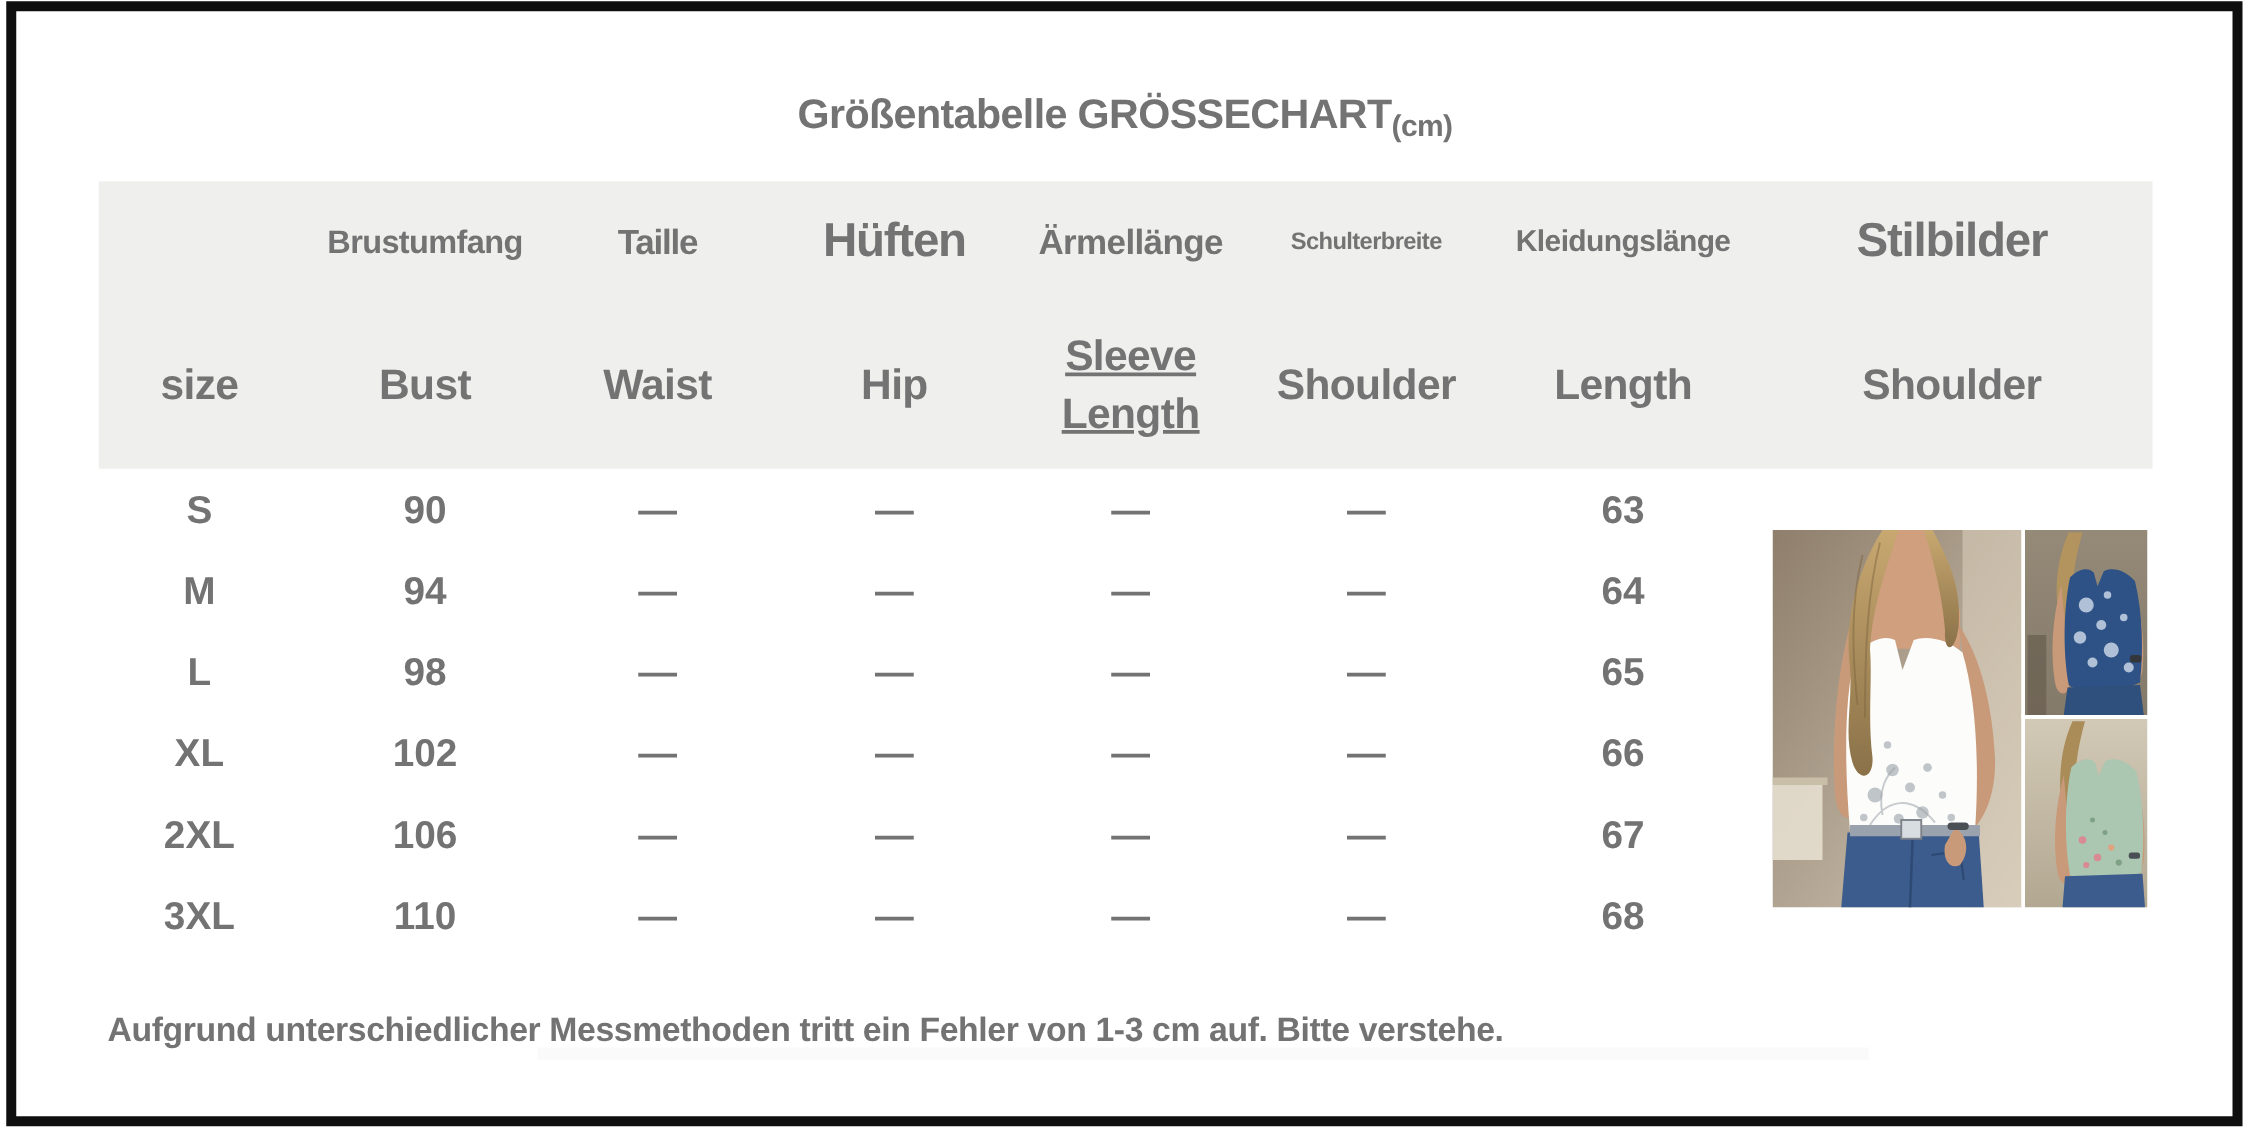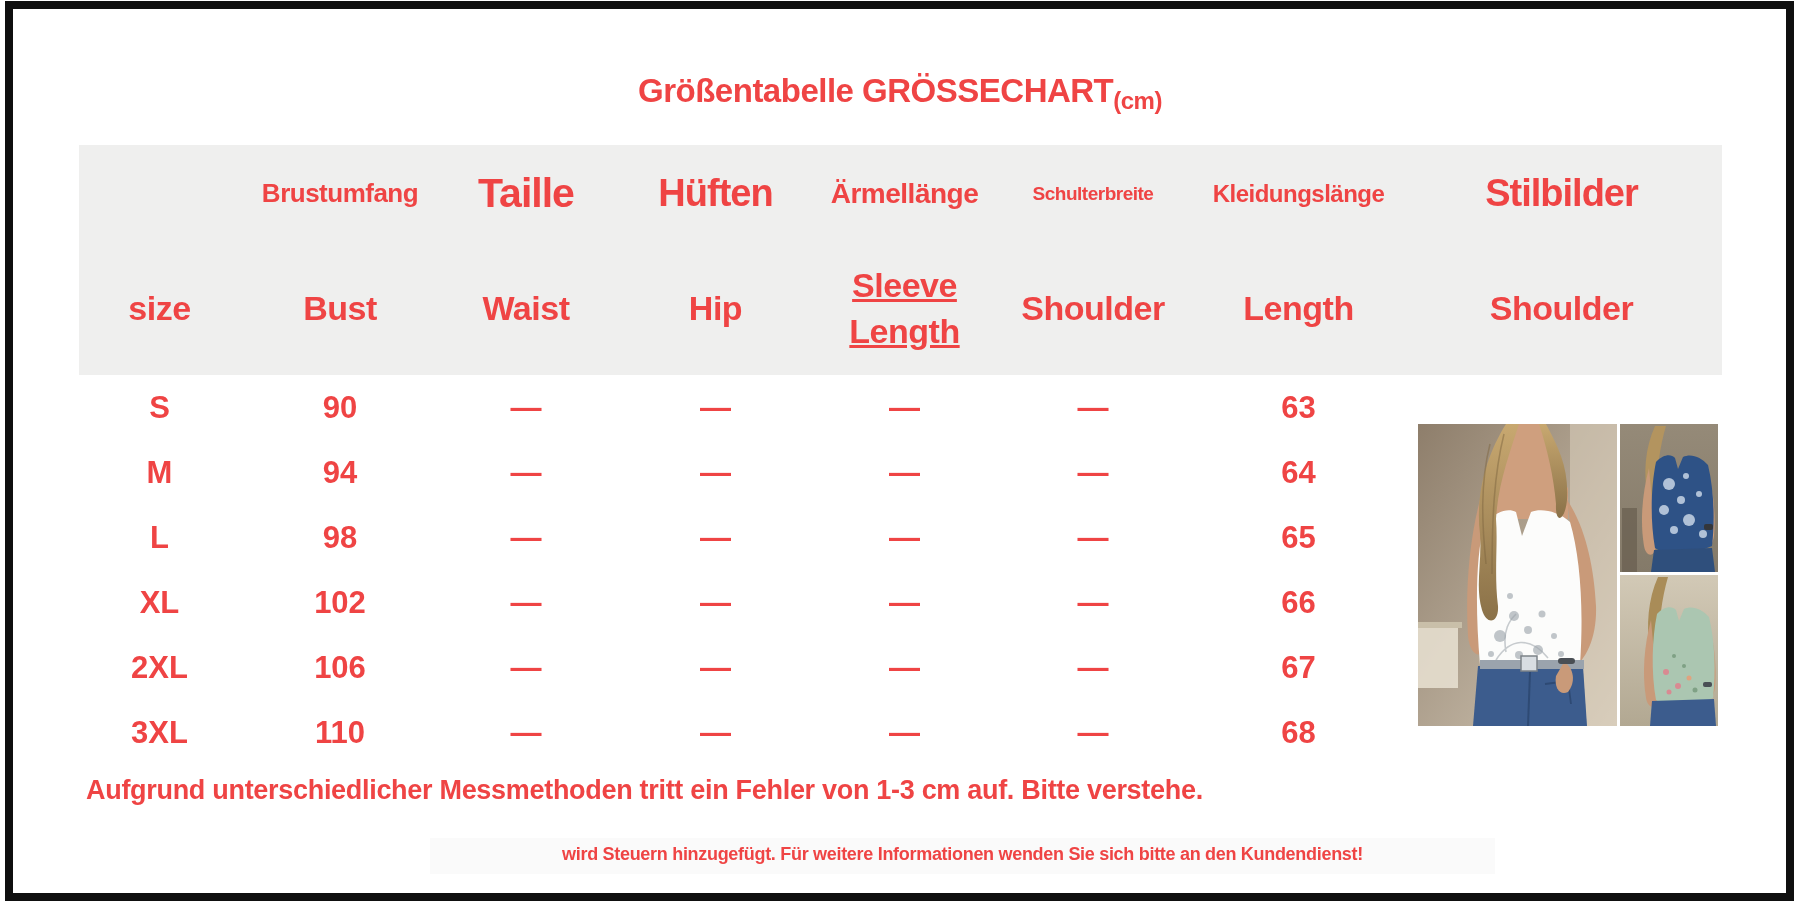--- a/index.html
+++ b/index.html
@@ -1,18 +1,18 @@
 <!DOCTYPE html>
 <html><head>
 <meta charset="utf-8">
 <style>
   html,body{margin:0;padding:0;background:#fff;}
   .page{
     position:relative;width:1800px;height:904px;background:#ffffff;overflow:hidden;
-    font-family:"Liberation Sans",sans-serif;color:#ef4444;
+    font-family:"Liberation Sans",sans-serif;color:#737373;
   }
   .frame{
     position:absolute;left:5px;right:6px;top:1px;bottom:3px;
     border:8px solid #0f0f0f;pointer-events:none;
   }
   .title{
     position:absolute;left:0;top:72px;width:100%;text-align:center;
     font-size:33px;font-weight:bold;letter-spacing:-0.5px;white-space:nowrap;
   }
   .title .unit{font-size:24px;position:relative;top:7px;font-weight:bold;}
@@ -27,33 +27,33 @@
     grid-template-rows:98px 132px repeat(6,65px);
   }
   .trow{display:contents;}
   .td{
     display:flex;align-items:center;justify-content:center;text-align:center;
     font-weight:bold;line-height:1.15;
   }
   
   .hde{letter-spacing:-0.5px;}
   .hde.c-bust{font-size:26px;}
-  .hde.c-waist{font-size:41px;letter-spacing:-1px;}
+  .hde.c-waist{font-size:28px;letter-spacing:-1px;}
   .hde.c-hip{font-size:38px;letter-spacing:-1px;}
   .hde.c-sleeve{font-size:28px;}
   .hde.c-shoulder{font-size:19px;}
   .hde.c-length{font-size:24px;text-align:right;}
   .hde.c-pic{font-size:38px;letter-spacing:-1px;}
   
   .hen{font-size:34px;letter-spacing:-0.5px;}
   .hen.c-sleeve{padding:0 24px;line-height:1.35;text-decoration:underline;}
   
   .val{font-size:31px;}
   .note-tolerance{
-    position:absolute;left:86px;top:775px;width:1400px;
+    position:absolute;left:86px;top:809px;width:1400px;
     font-size:27px;font-weight:bold;letter-spacing:-0.3px;white-space:nowrap;
   }
   .fine-print{
     position:absolute;left:430px;top:838px;width:1065px;
     background:#fafafa;text-align:center;
     font-size:18px;font-weight:bold;line-height:1.42;letter-spacing:-0.3px;
     padding:4px 0 6px 0;
   }
   .product-photo{
     position:absolute;left:1418px;top:424px;width:300px;height:302px;
@@ -264,15 +264,14 @@
       </g>
 
       <rect x="199" y="0" width="3" height="302" fill="#ffffff"></rect>
       <rect x="199" y="148" width="101" height="3" fill="#ffffff"></rect>
     </svg>
   </div>
 
   <div class="note-tolerance">Aufgrund unterschiedlicher Messmethoden tritt ein Fehler von 1-3 cm auf. Bitte verstehe.</div>
 
   <div class="fine-print">
-    <div>wird Steuern hinzugefügt. Für weitere Informationen wenden Sie sich bitte an den Kundendienst!</div>
   </div>
 </div>
 
 </body></html>

